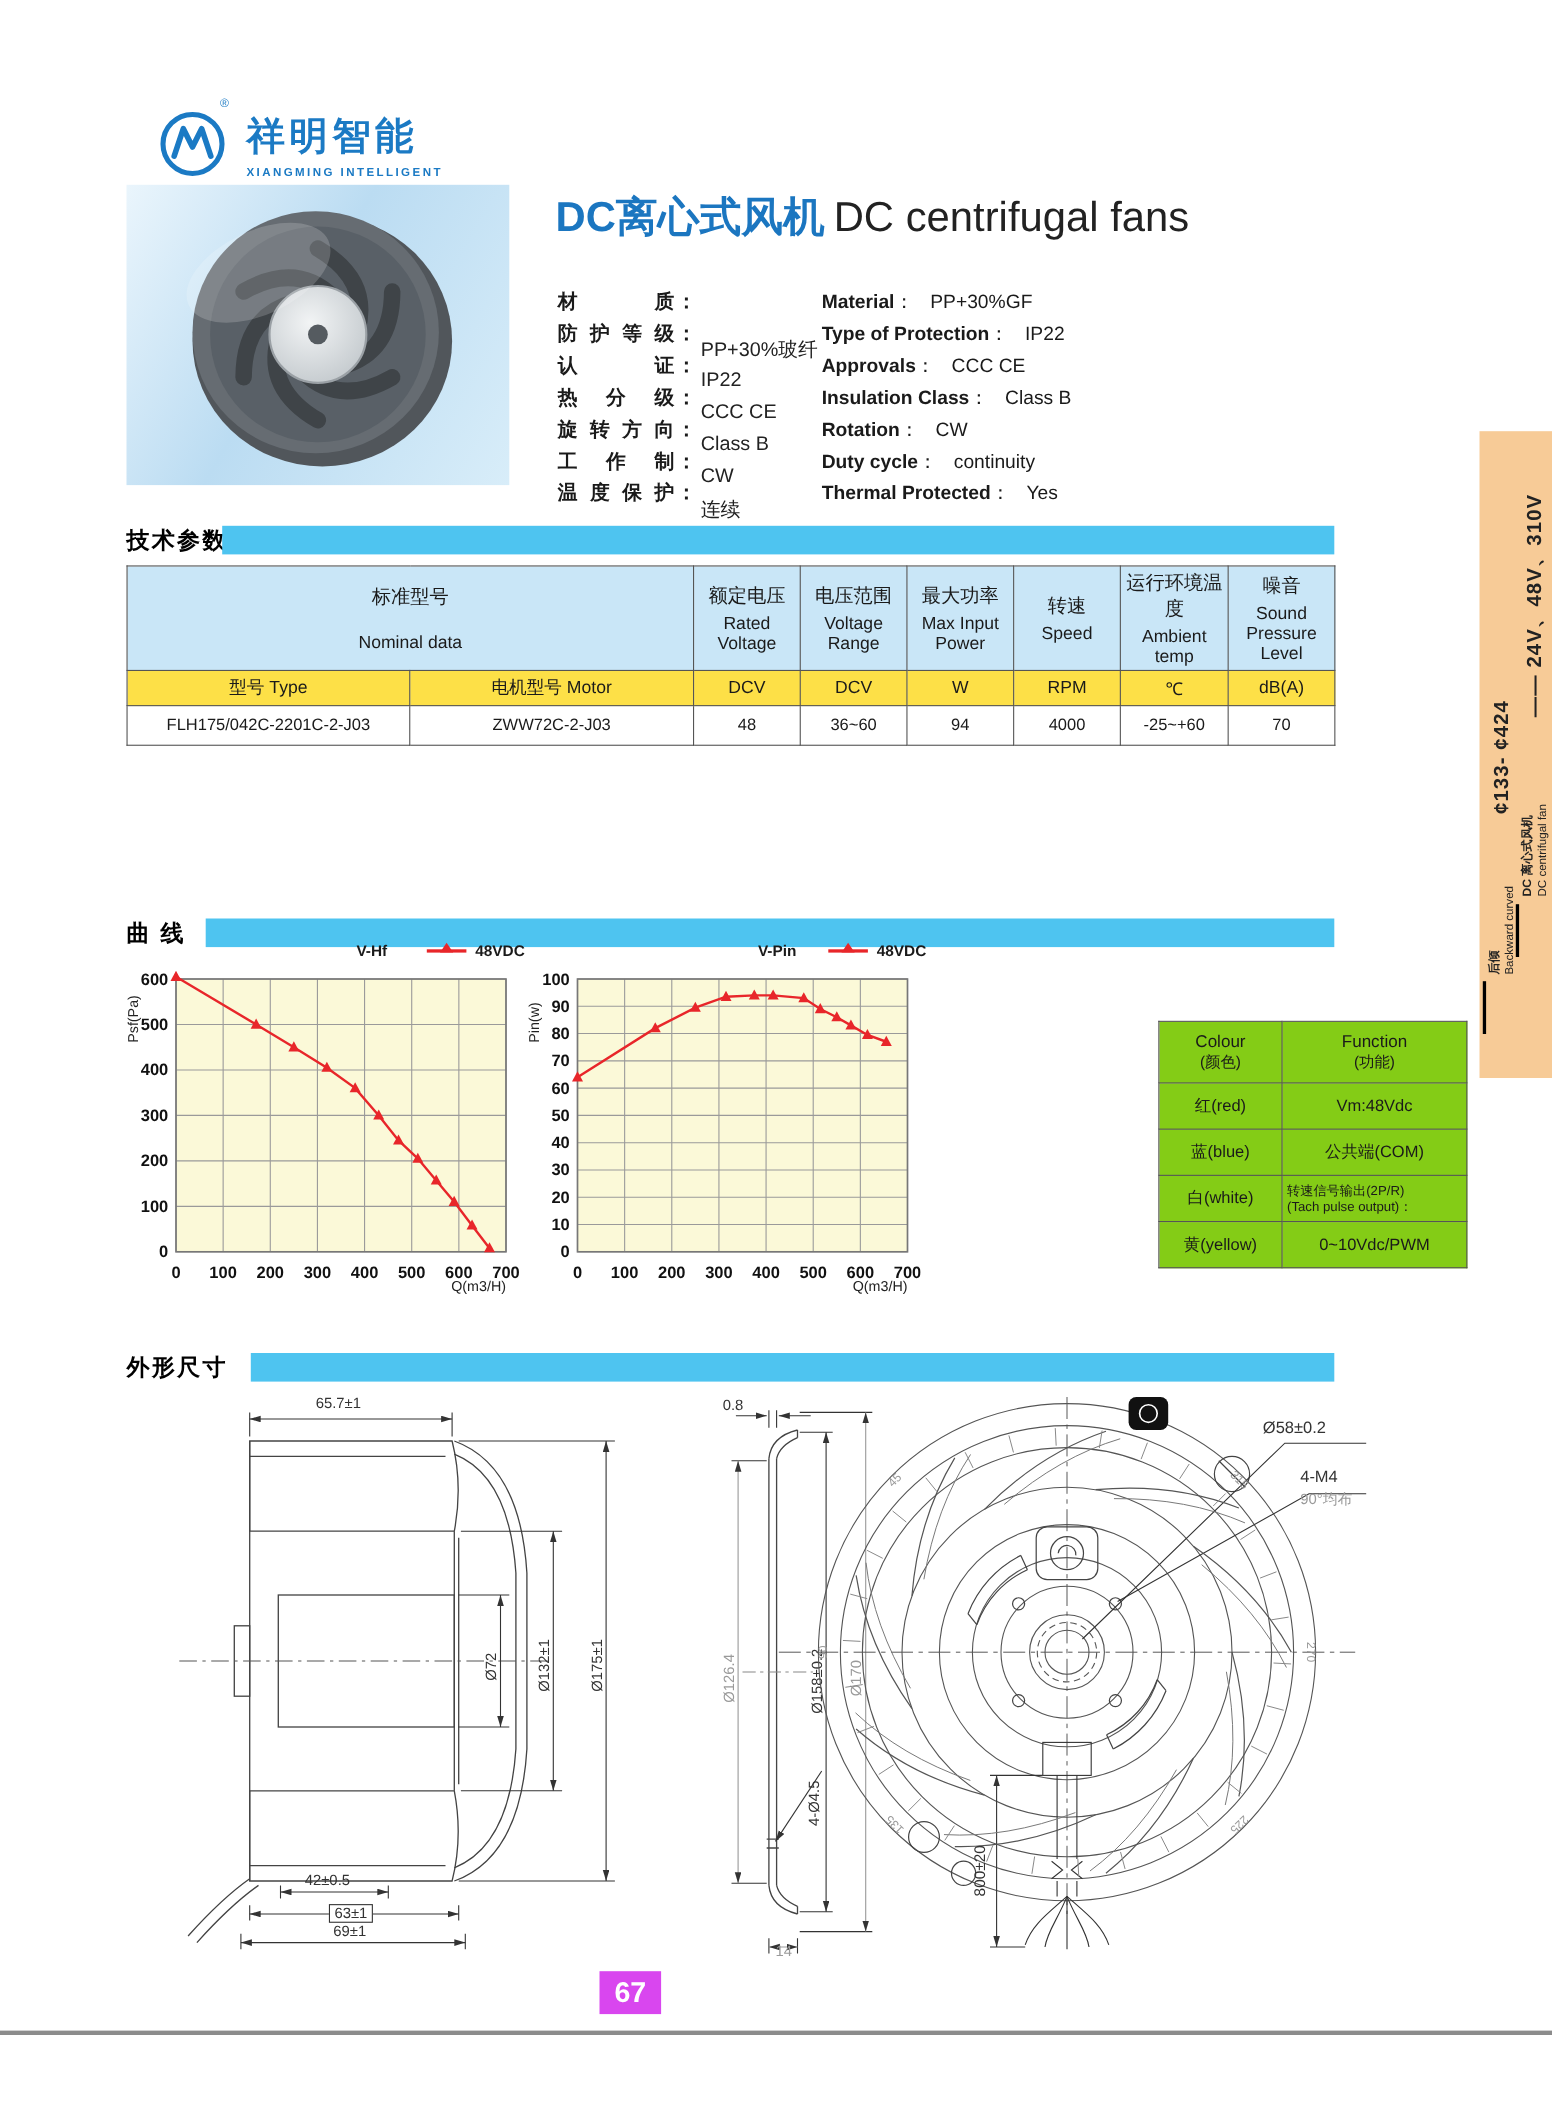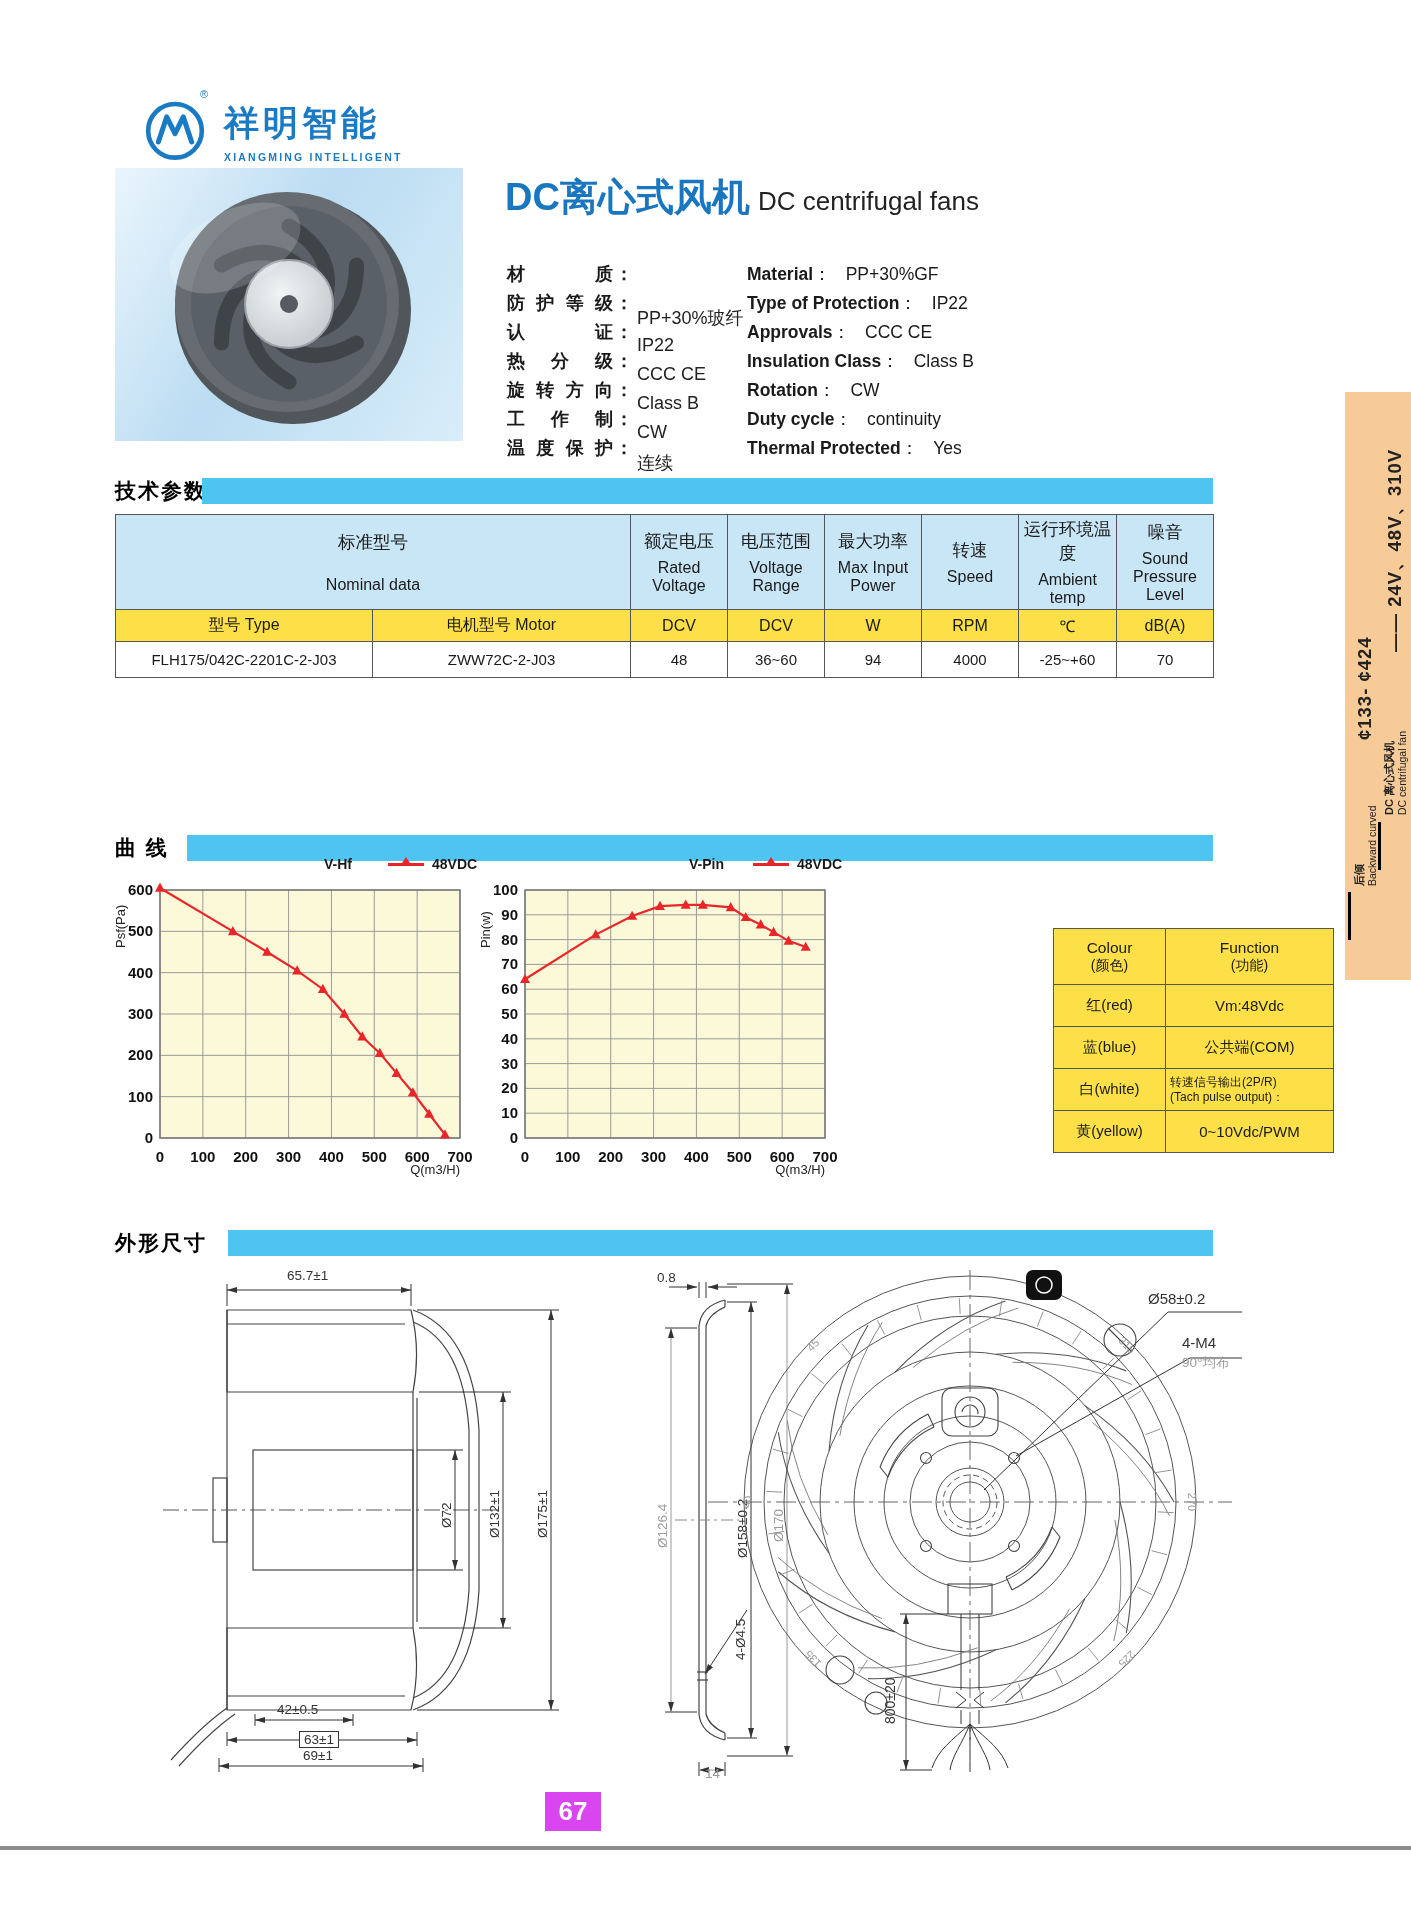--- a/index.html
+++ b/index.html
@@ -12,21 +12,21 @@
   .logo-text { margin-left:12px; margin-top:8px; }
   .logo-cn { color:#1B7AC4; font-size:35px; font-weight:700; letter-spacing:4px; }
   .logo-en { color:#1B7AC4; font-size:10.5px; font-weight:700; letter-spacing:2.2px; margin-top:4px; }
   .logo-reg { color:#1B7AC4; font-size:11px; position:absolute; left:62px; top:-4px; }
 
   
   .product-photo { position:absolute; left:115px; top:168px; width:348px; height:273px;
       background:linear-gradient(120deg,#EAF5FC 0%,#BBDCF2 45%,#D8EDF9 100%); }
   .hero-title { position:absolute; left:505px; top:172px; white-space:nowrap; }
   .hero-title .cn { color:#1B76C0; font-size:38px; font-weight:800; }
-  .hero-title .en { color:#222; font-size:26px; font-weight:400; margin-left:8px; }
+  .hero-title .en { color:#222; font-size:38px; font-weight:400; margin-left:8px; }
   .hero-sub { position:absolute; left:507px; top:222px; font-size:27px; font-weight:700; color:#111; letter-spacing:1px; }
   .specs { position:absolute; left:507px; top:262px; width:880px; }
   .spec-row { position:relative; height:29px; font-size:18px; }
   .spec-row .cl { position:absolute; left:0; width:106px; font-weight:700; text-align:justify; text-align-last:justify; }
   .spec-row .cc { position:absolute; left:108px; font-weight:700; }
   .spec-row .cv { position:absolute; left:130px; color:#222;margin-top:44px; }
   .spec-row .enb { position:absolute; left:240px; font-size:17.5px; }
   .spec-row .enb b { font-weight:700; }
   .spec-row .enb .ev { font-weight:400; margin-left:15px; }
 
@@ -50,21 +50,21 @@
   .chart-head { position:relative; height:22px; font-size:14px; }
   .ctitle { position:absolute; left:212px; font-weight:600; }
   .clegend { position:absolute; left:276px; display:flex; align-items:center; gap:8px; font-weight:600; }
   .legmark { display:inline-block; width:36px; height:3px; background:#E8262A; position:relative; }
   .legmark::after { content:""; position:absolute; left:12px; top:-6px;
      border-left:6px solid transparent; border-right:6px solid transparent; border-bottom:9px solid #E8262A; }
   svg text { font-family:"Liberation Sans", sans-serif; }
 
   
   table.wire { position:absolute; left:1053px; top:928px; border-collapse:collapse; table-layout:fixed; }
-  table.wire td { border:1px solid #555; text-align:center; vertical-align:middle; font-size:15px; background:#fde047; padding:2px 4px; }
+  table.wire td { border:1px solid #555; text-align:center; vertical-align:middle; font-size:15px; background:#84cc16; padding:2px 4px; }
   table.wire tr.wh td { height:56px; font-size:15.5px; }
   table.wire .sub { font-size:14px; }
   table.wire .small { font-size:12px; line-height:15px; text-align:left; }
 
   
   .drawings { position:absolute; left:130px; top:1262px; width:1270px; height:520px; }
   .dwg { position:absolute; }
   .dwg svg { position:absolute; left:0; top:0; }
   .dlab { position:absolute; font-size:13.5px; color:#333; white-space:nowrap; }
   .rlab { position:absolute; font-size:13.5px; color:#333; white-space:nowrap; transform-origin:0 0; transform:rotate(-90deg); }

